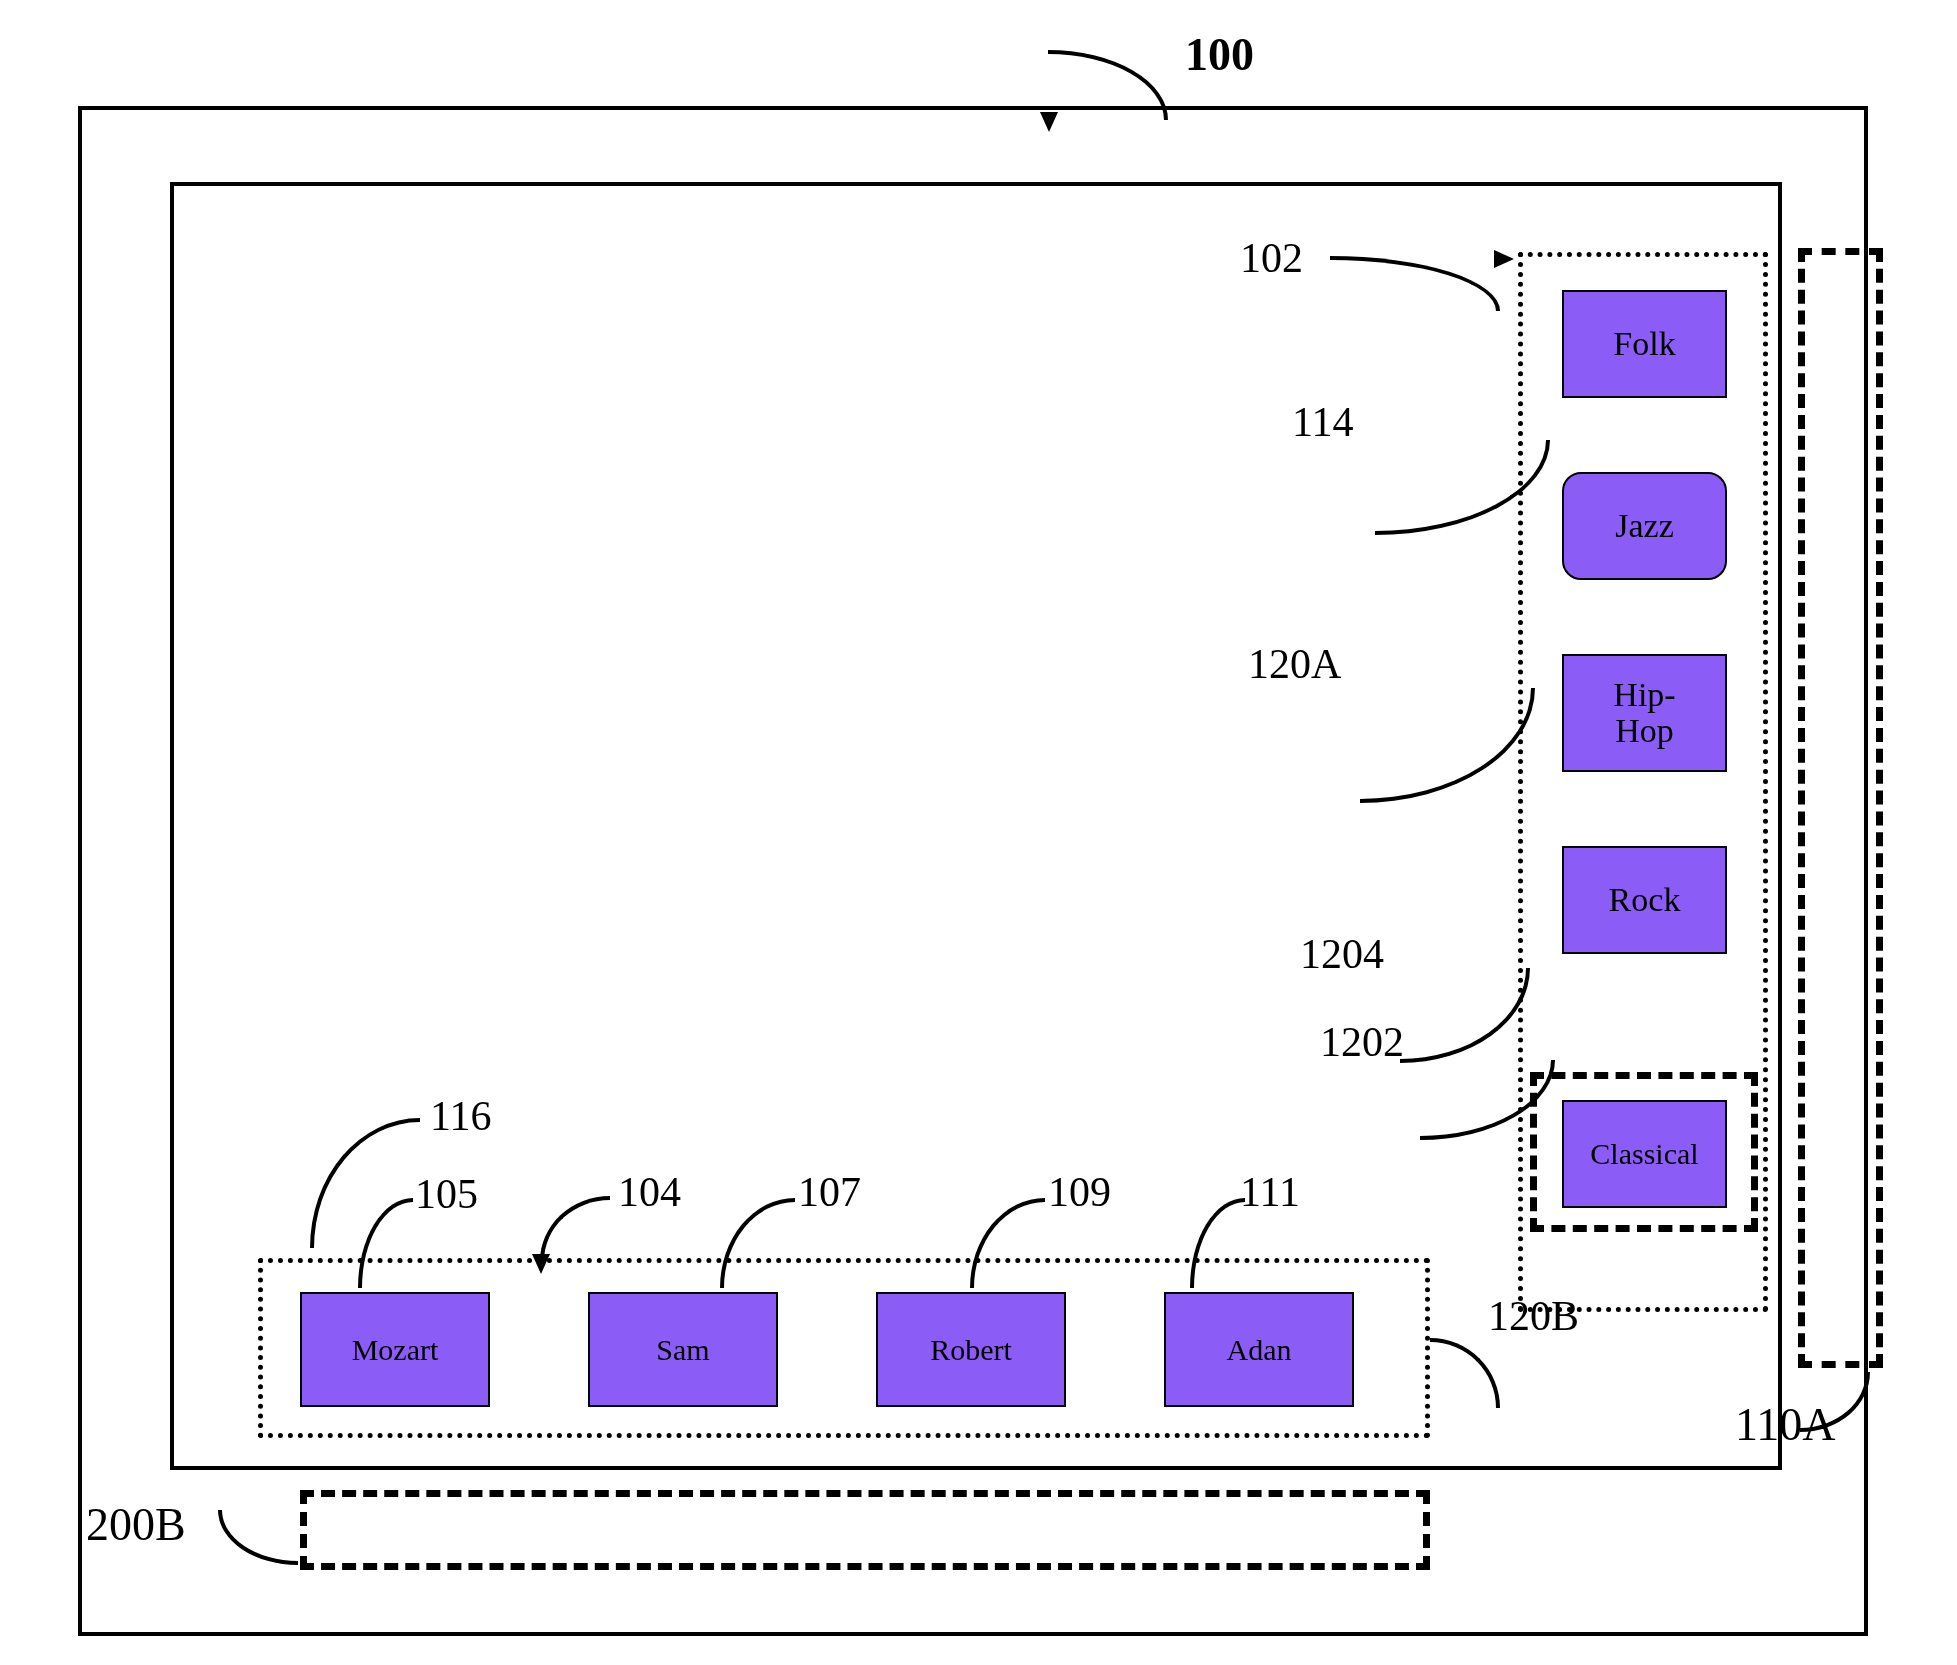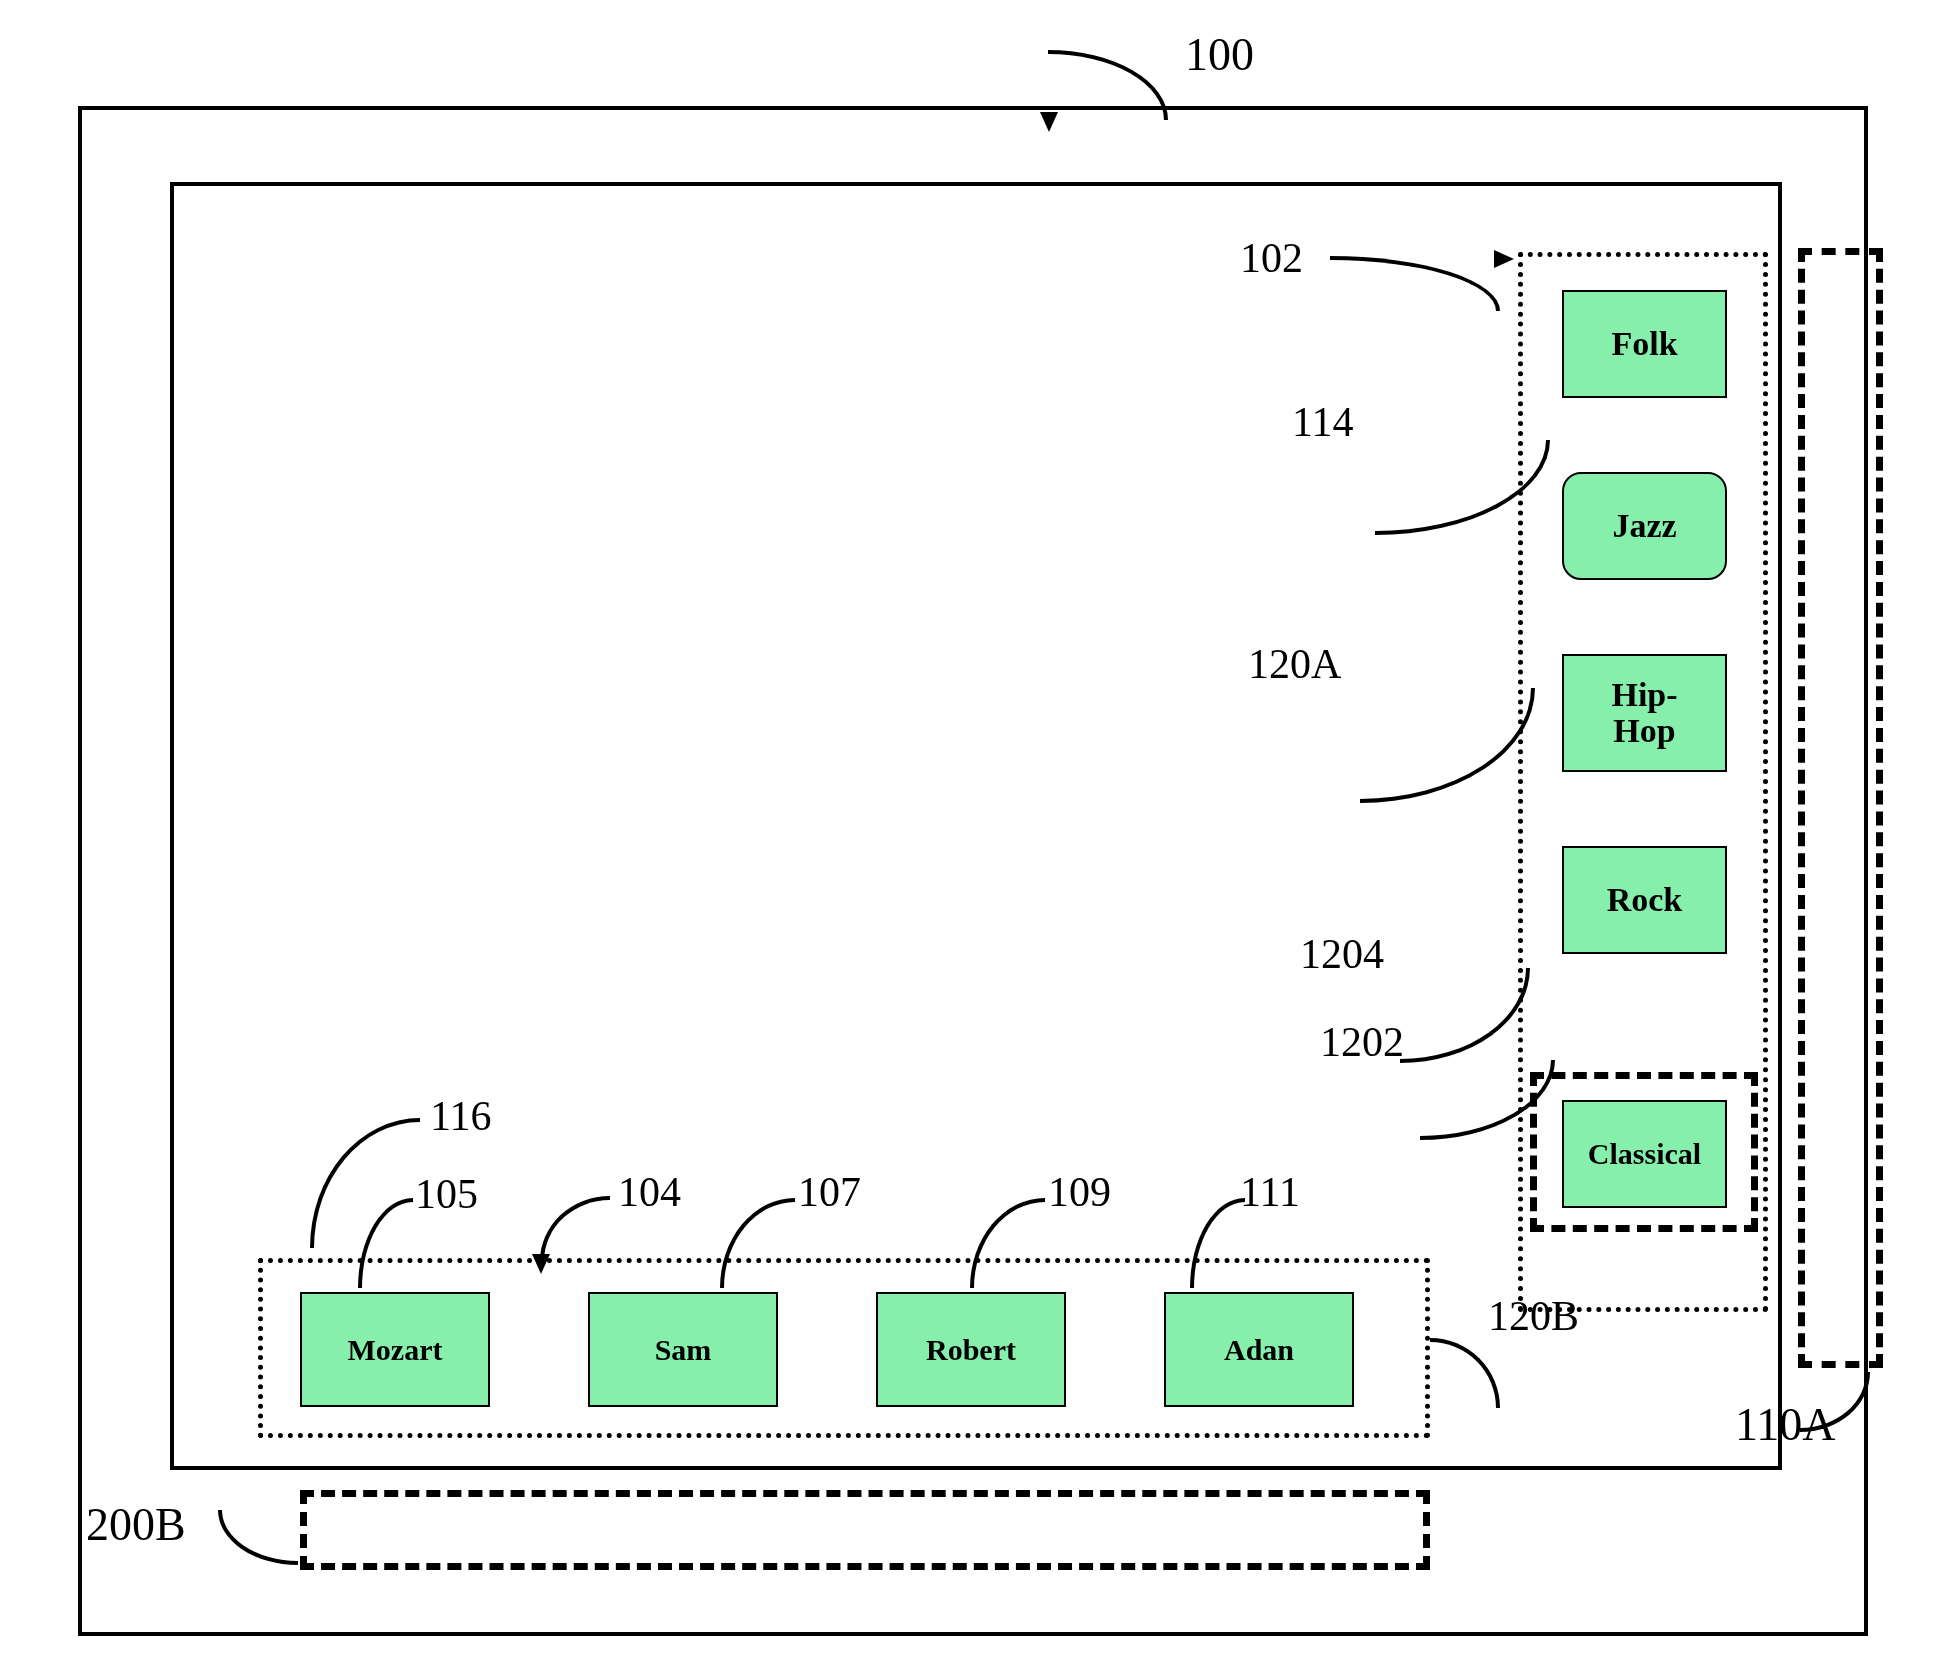--- a/index.html
+++ b/index.html
@@ -25,29 +25,28 @@
     border: 5px dotted #000;
     border-radius: 2px;
   }
 
   
   .dashbox {
     border: 7px dashed #000;
   }
 
   .chip {
-    background: #86efac;
+    background: #8b5cf6;
     display: flex;
     align-items: center;
     justify-content: center;
     text-align: center;
     font-size: 34px;
     line-height: 1.05;
     padding: 4px;
-    font-weight: bold;
   }
   .chip.small { font-size: 30px; }
 
   .lab {
     position: absolute;
     font-size: 42px;
     white-space: nowrap;
     color: #000;
   }
   .lab.big { font-size: 46px; }
@@ -79,21 +78,21 @@
 </style>
 </head>
 <body>
 
 <div class="stage">
 
   <div class="box solid" style="left:78px; top:106px; width:1790px; height:1530px;"></div>
 
   <div class="box solid" style="left:170px; top:182px; width:1612px; height:1288px;"></div>
 
-  <div class="lab big" style="left:1185px; top:28px;">100</div>
+  <div class="lab big" style="left:1185px; top:28px;font-weight:bold;">100</div>
   <div class="cc cc-tr" style="left:1048px; top:50px; width:120px; height:70px;"></div>
   <div class="ah ah-down" style="left:1040px; top:112px;"></div>
 
   <div class="box dashbox" style="left:1798px; top:248px; width:85px; height:1120px;"></div>
 
   <div class="lab big" style="left:1735px; top:1398px;">110A</div>
   <div class="cc cc-br" style="left:1800px; top:1372px; width:70px; height:60px;"></div>
 
   <div class="box dashbox" style="left:300px; top:1490px; width:1130px; height:80px;"></div>
   <div class="lab big" style="left:86px; top:1498px;">200B</div>

